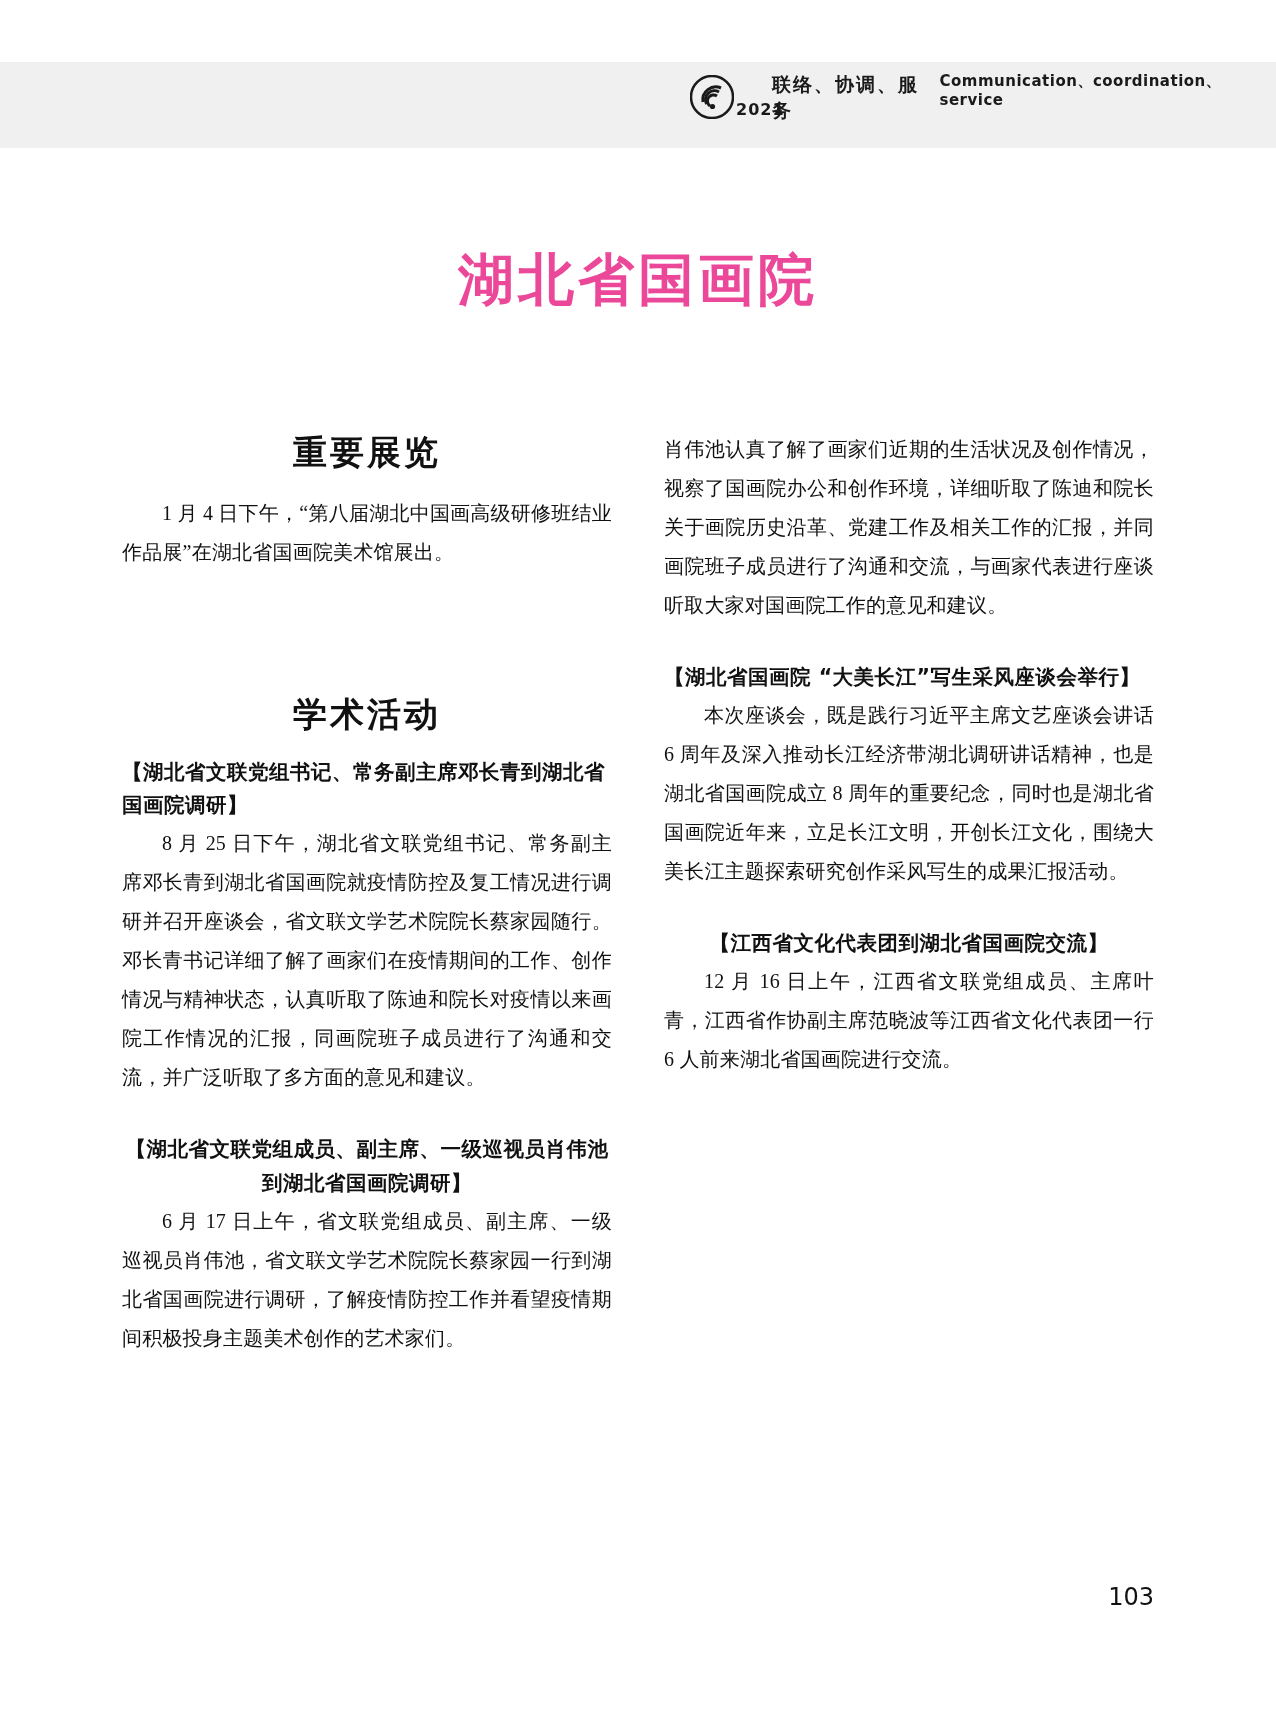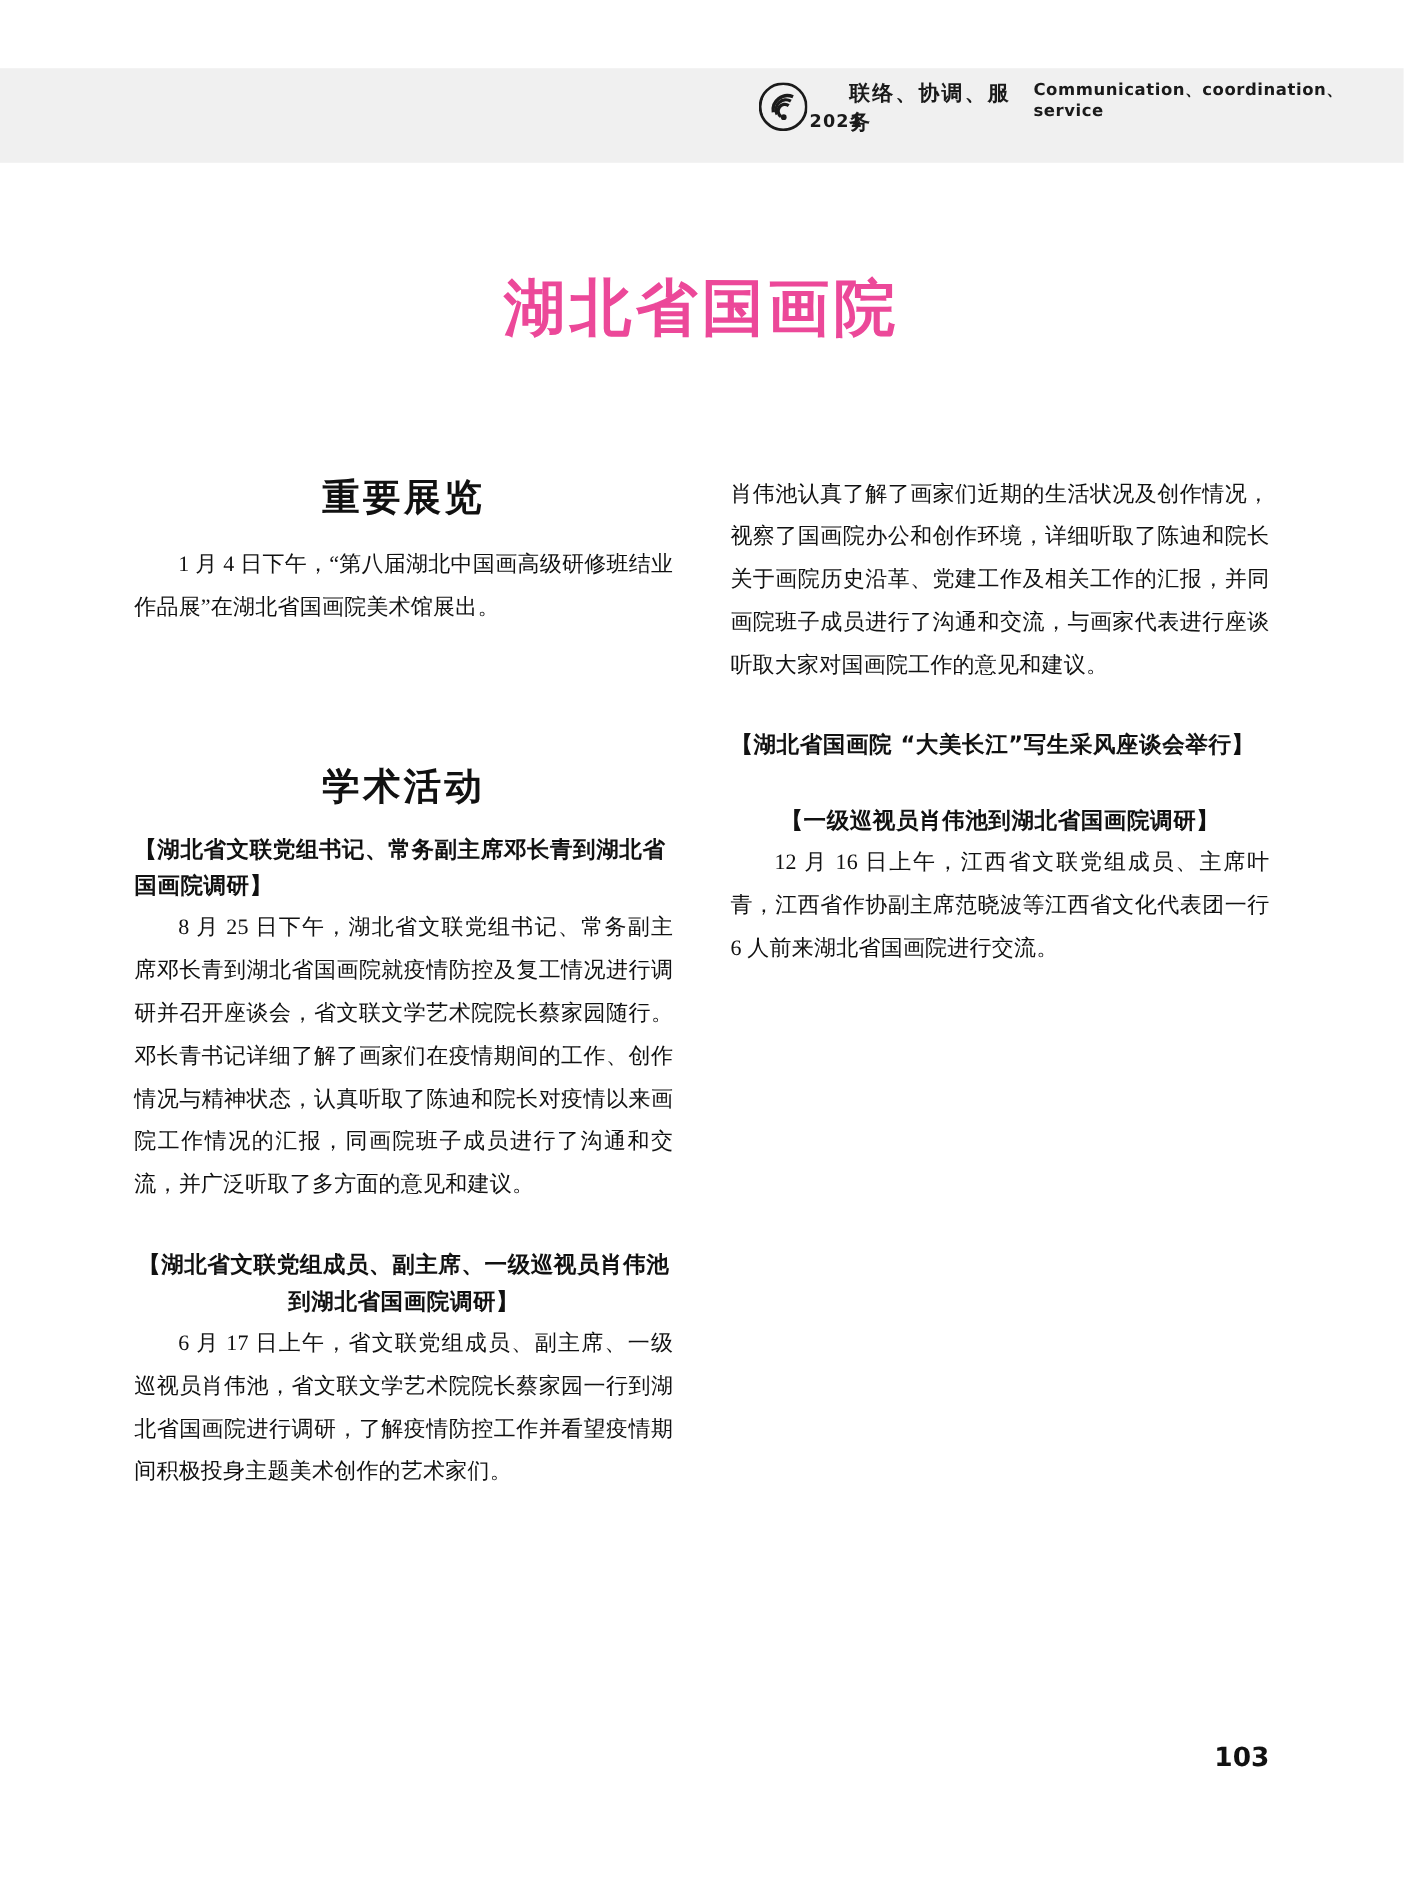--- a/index.html
+++ b/index.html
@@ -145,21 +145,21 @@
   }
   .gap-md { height: 34px; }
 
   
   .page-number {
     position: absolute;
     bottom: 108px;
     right: 122px;
     font-family: "DejaVu Sans", sans-serif;
     font-size: 24px;
-    font-weight: bold;
+    font-weight: normal;
     color: #111111;
   }
 </style>
 </head>
 <body>
 
 <div class="header-band"></div>
 
 <div class="header-inner">
   <div class="logo-block">
@@ -198,21 +198,22 @@
     <h3 class="sub-heading centered">【湖北省文联党组成员、副主席、一级巡视员肖伟池到湖北省国画院调研】</h3>
     <p class="body-text">6 月 17 日上午，省文联党组成员、副主席、一级巡视员肖伟池，省文联文学艺术院院长蔡家园一行到湖北省国画院进行调研，了解疫情防控工作并看望疫情期间积极投身主题美术创作的艺术家们。</p>
   </div>
 
   <div class="col">
     <p class="body-text noindent">肖伟池认真了解了画家们近期的生活状况及创作情况，视察了国画院办公和创作环境，详细听取了陈迪和院长关于画院历史沿革、党建工作及相关工作的汇报，并同画院班子成员进行了沟通和交流，与画家代表进行座谈听取大家对国画院工作的意见和建议。</p>
 
     <div class="gap-md"></div>
 
     <h3 class="sub-heading">【湖北省国画院 “大美长江”写生采风座谈会举行】</h3>
+    <p class="body-text">本次座谈会，既是践行习近平主席文艺座谈会讲话 6 周年及深入推动长江经济带湖北调研讲话精神，也是湖北省国画院成立 8 周年的重要纪念，同时也是湖北省国画院近年来，立足长江文明，开创长江文化，围绕大美长江主题探索研究创作采风写生的成果汇报活动。</p>
 
     <div class="gap-md"></div>
 
-    <h3 class="sub-heading centered">【一级巡视员肖伟池到湖北省国画院调研】</h3>
+    <h3 class="sub-heading centered">【江西省文化代表团到湖北省国画院交流】</h3>
     <p class="body-text">12 月 16 日上午，江西省文联党组成员、主席叶青，江西省作协副主席范晓波等江西省文化代表团一行 6 人前来湖北省国画院进行交流。</p>
   </div>
 </div>
 
 <div class="page-number">103</div>
 
 </body></html>

